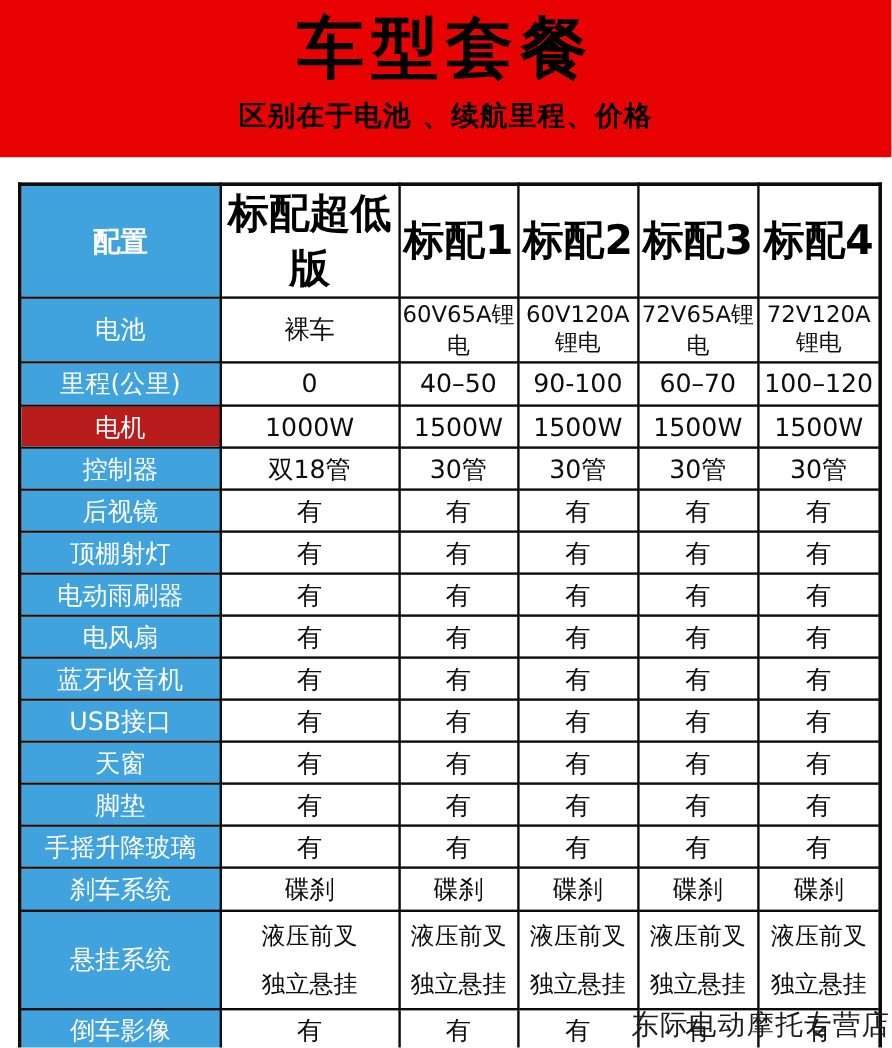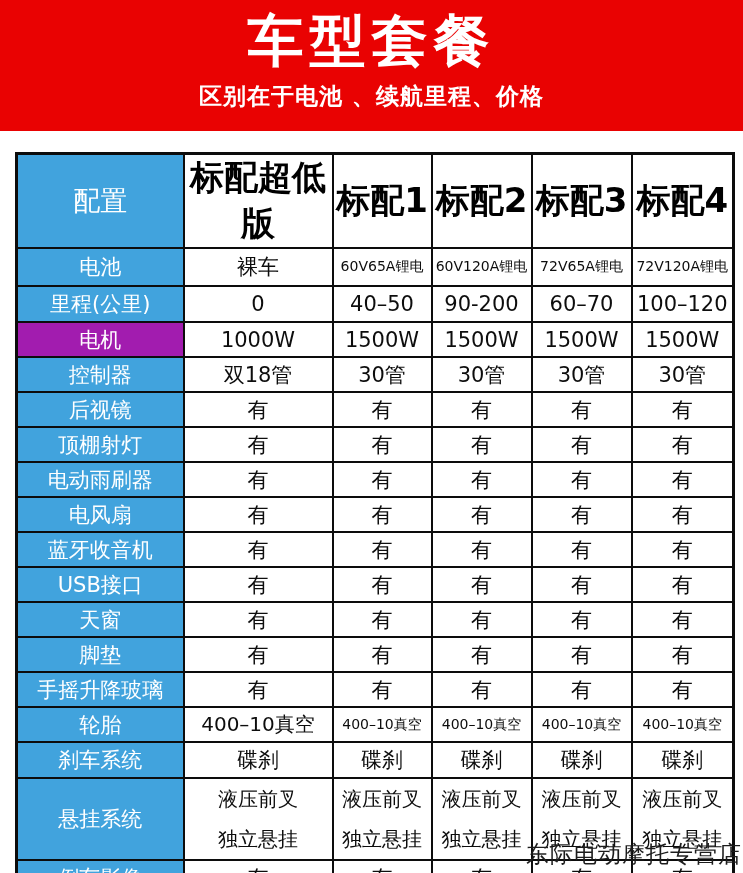--- a/index.html
+++ b/index.html
@@ -7,21 +7,21 @@
   body {
     width: 743px; height: 873px;
     overflow: hidden; position: relative;
     background: #ffffff;
     font-family: "DejaVu Sans", sans-serif;
     color: #111;
   }
   .banner {
     position: absolute; left: 0; top: 0;
     width: 743px; height: 131px;
-    background: #e90202; color: #ffffff;
+    background: #e90202; color: #000000;
     text-align: center;
   }
   .banner-title {
     font-size: 56px; font-weight: bold;
     letter-spacing: 6px; padding-top: 12px;
     line-height: 1.05;
   }
   .banner-subtitle {
     font-size: 23px; font-weight: bold;
     letter-spacing: 1px; margin-top: 10px;
@@ -35,28 +35,28 @@
   .spec-table th, .spec-table td {
     border: 2px solid #0c0c0c;
     text-align: center; vertical-align: middle;
     padding: 0; overflow: hidden;
   }
   .spec-table { border: 3px solid #0c0c0c; }
   .blue {
     background: #41a3dd; color: #ffffff;
     font-weight: normal;
   }
-  th.corner { font-size: 27px; font-weight: normal; }
+  th.corner { font-size: 23px; font-weight: bold; }
   th.colhead {
     background: #ffffff; color: #000;
     font-size: 34px; font-weight: bold;
   }
   td.row-label { font-size: 21px; }
   td.cell { font-size: 21px; background: #ffffff; color: #0d0d0d; }
-  td.cell.vsmall { font-size: 14px; text-align: center; }
+  td.cell.vsmall { font-size: 19px; text-align: center; }
   td.cell.vmid { font-size: 20px; }
   td.cell.multi { line-height: 2.0; white-space: pre-line; font-size: 20px; }
   .watermark {
     position: absolute; right: 1px; top: 839px;
     font-size: 23px; font-weight: 500;
     color: #1c1c1c; letter-spacing: 1px;
     z-index: 5; white-space: nowrap;
   }
 </style>
 </head>
@@ -92,26 +92,26 @@
         <td class="cell">裸车</td>
         <td class="cell vsmall">60V65A锂电</td>
         <td class="cell vsmall">60V120A锂电</td>
         <td class="cell vsmall">72V65A锂电</td>
         <td class="cell vsmall">72V120A锂电</td>
       </tr>
       <tr style="height: 36px;">
         <td class="row-label blue" style="background: rgb(65, 163, 221);">里程(公里)</td>
         <td class="cell">0</td>
         <td class="cell">40–50</td>
-        <td class="cell">90-200</td>
+        <td class="cell">90-100</td>
         <td class="cell">60–70</td>
         <td class="cell">100–120</td>
       </tr>
       <tr style="height: 35px;">
-        <td class="row-label blue" style="background: #a21caf;">电机</td>
+        <td class="row-label blue" style="background: #b91c1c;">电机</td>
         <td class="cell">1000W</td>
         <td class="cell">1500W</td>
         <td class="cell">1500W</td>
         <td class="cell">1500W</td>
         <td class="cell">1500W</td>
       </tr>
       <tr style="height: 35px;">
         <td class="row-label blue" style="background: rgb(65, 163, 221);">控制器</td>
         <td class="cell">双18管</td>
         <td class="cell">30管</td>
@@ -184,28 +184,20 @@
         <td class="cell">有</td>
       </tr>
       <tr style="height: 35px;">
         <td class="row-label blue" style="background: rgb(65, 163, 221);">手摇升降玻璃</td>
         <td class="cell">有</td>
         <td class="cell">有</td>
         <td class="cell">有</td>
         <td class="cell">有</td>
         <td class="cell">有</td>
       </tr>
-      <tr style="height: 35px;">
-        <td class="row-label blue" style="background: rgb(65, 163, 221);">轮胎</td>
-        <td class="cell vmid">400–10真空</td>
-        <td class="cell vsmall">400–10真空</td>
-        <td class="cell vsmall">400–10真空</td>
-        <td class="cell vsmall">400–10真空</td>
-        <td class="cell vsmall">400–10真空</td>
-      </tr>
       <tr style="height: 36px;">
         <td class="row-label blue" style="background: rgb(65, 163, 221);">刹车系统</td>
         <td class="cell">碟刹</td>
         <td class="cell">碟刹</td>
         <td class="cell">碟刹</td>
         <td class="cell">碟刹</td>
         <td class="cell">碟刹</td>
       </tr>
       <tr style="height: 68px;">
         <td class="row-label blue" style="background: rgb(65, 163, 221);">悬挂系统</td>

